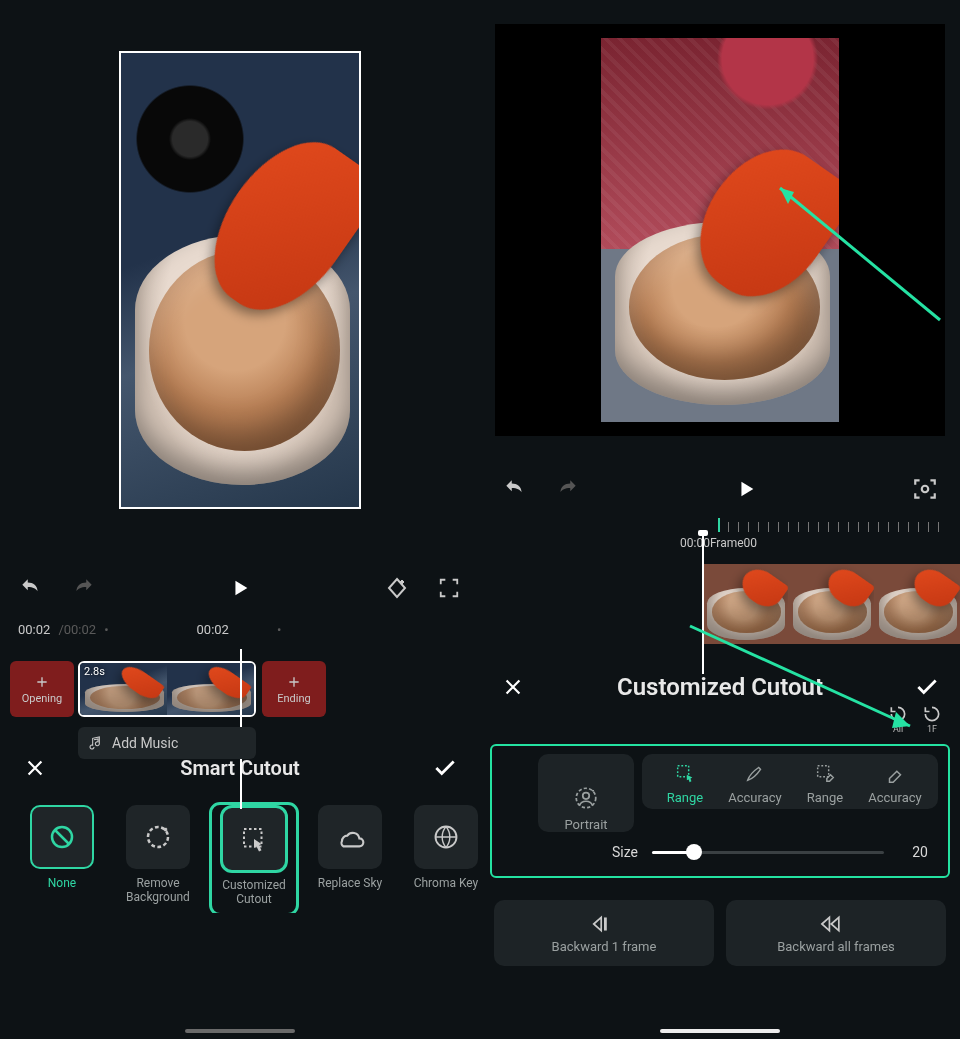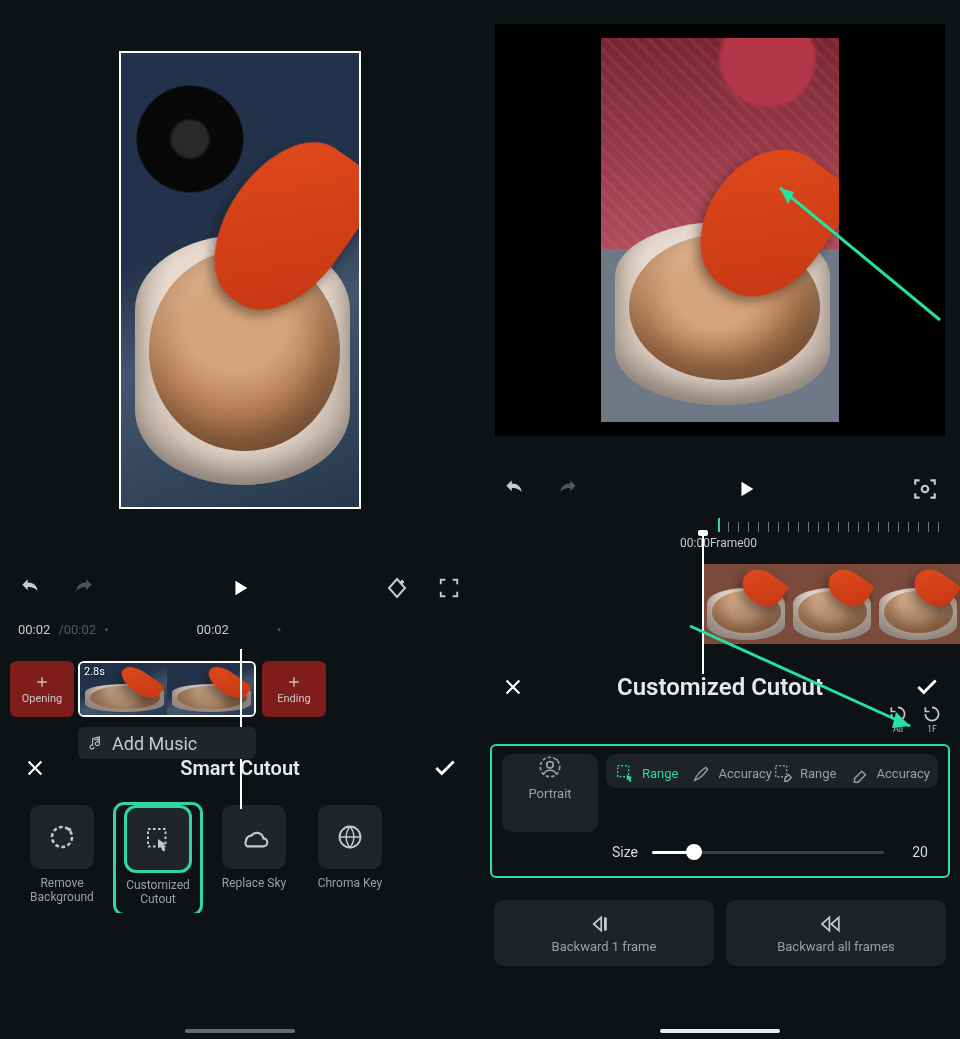--- a/index.html
+++ b/index.html
@@ -58,21 +58,21 @@
   .time-sub { color:#5a5a5a; }
   .time-dot { color:#5a5a5a; }
   .timeline { position:relative; height:100px; margin-top:12px; }
   .tl-clip { position:absolute; top:12px; left:78px; width:178px; height:56px; border:2px solid #fff; border-radius:6px; overflow:hidden; display:flex;justify-content:space-between; }
   .tl-clip .thumb { flex:1; }
   .tl-clip .dur { position:absolute; top:2px; left:4px; font-size:11px; color:#fff; text-shadow:0 0 4px #000; }
   .tl-side { position:absolute; top:12px; height:56px; width:64px; background:#7f1d1d; border-radius:6px; display:flex; flex-direction:column; align-items:center; justify-content:center; gap:2px; font-size:11px; color:#c9c9c9; cursor:pointer; }
   .tl-open { left:10px; }
   .tl-end { left:262px; }
   .tl-playhead { position:absolute; top:0; left:240px; width:2px; height:160px; background:#fff; }
-  .addmusic { position:absolute; top:78px; left:78px; width:178px; height:32px; background:#1f2528; border-radius:6px; display:flex; align-items:center; gap:8px; padding:11px 10px; font-size:18px; color:#c9c9c9; cursor:pointer; }
+  .addmusic { position:absolute; top:78px; left:78px; width:178px; height:32px; background:#1f2528; border-radius:6px; display:flex; align-items:center; gap:8px; padding:11px 10px; font-size:14px; color:#c9c9c9; cursor:pointer; }
 
   .panel-header { display:flex; align-items:center; justify-content:space-between; padding:4px 20px 8px 20px; }
   .panel-title { font-size:20px; font-weight:600; }
   .close-x, .check-ic { width:30px; height:30px; display:flex; align-items:center; justify-content:center; color:#fff; cursor:pointer; }
 
   .tools-row { display:flex; gap:12px; padding:14px 20px 0 20px; overflow:hidden; }
   .tool { width:84px; display:flex; flex-direction:column; align-items:center; gap:8px; cursor:pointer; flex-shrink:0; }
   .tool .tile { width:64px; height:64px; background:#1f2528; border-radius:10px; display:flex; align-items:center; justify-content:center; color:#c9c9c9; }
   .tool.active .tile { border:2px solid #2fd6a3; color:#2fd6a3; }
   .tool.highlight .tile { outline:3px solid #2fd6a3; outline-offset:-1px; }
@@ -110,23 +110,23 @@
   .thumbs .strip .t { flex:1; }
   .thumbs .playhead { position:absolute; left:222px; top:-30px; width:2px; height:140px; background:#fff; }
   .thumbs .playhead:before { content:""; position:absolute; top:-4px; left:-4px; width:10px; height:6px; background:#fff; border-radius:2px; }
 
   .cc-header { display:flex; align-items:center; justify-content:space-between; padding:8px 18px 2px 18px; }
   .mini-icons { display:flex; gap:14px; padding:0 18px 6px; justify-content:flex-end; }
   .mini { display:flex; flex-direction:column; align-items:center; font-size:9px; color:#b9b9b9; cursor:pointer; }
 
   .mode-box { margin:4px 10px 0 10px; border:2px solid #24e2a1; border-radius:6px; padding:8px 10px 14px 10px; }
   .mode-row { display:flex; align-items:flex-start; gap:8px; }
-  .portrait { width:96px; height:78px; background:#1d2326; border-radius:10px; display:flex; flex-direction:column; align-items:center; justify-content:flex-start; gap:6px; color:#9aa0a0; font-size:13px; cursor:pointer; }
+  .portrait { width:96px; height:78px; background:#1d2326; border-radius:10px; display:flex; flex-direction:column; align-items:center; justify-content:flex-end; gap:6px; color:#9aa0a0; font-size:13px; cursor:pointer;margin-left:36px; }
   .tab-group { flex:1; background:#1d2326; border-radius:10px; padding:8px 8px 4px 8px; display:flex; }
-  .tab { flex:1; display:flex; flex-direction:row; align-items:center; gap:6px; font-size:13px; color:#9aa0a0; cursor:pointer; }
+  .tab { flex:1; display:flex; flex-direction:column; align-items:center; gap:6px; font-size:13px; color:#9aa0a0; cursor:pointer; }
   .tab.active { color:#2fd6a3; }
   .size-row { display:flex; align-items:center; gap:14px; padding:10px 10px 0 110px; font-size:14px; }
   .size-label { color:#d8d8d8; }
   .slider { position:relative; flex:1; height:20px; }
   .slider .track { position:absolute; left:0; right:0; top:9px; height:3px; background:#3a4043; border-radius:2px; }
   .slider .fill { position:absolute; left:0; width:18%; top:9px; height:3px; background:#fff; border-radius:2px; }
   .slider .knob { position:absolute; left:18%; top:2px; width:16px; height:16px; background:#fff; border-radius:50%; transform:translateX(-50%); cursor:pointer; }
   .size-val { width:30px; text-align:right; color:#d8d8d8; }
 
   .frame-row { display:flex; gap:12px; padding:22px 14px 0 14px; }
@@ -242,20 +242,29 @@
     </div>
     <div class="panel-title">Smart Cutout</div>
     <div class="check-ic">
       <svg width="26" height="26" viewBox="0 0 24 24">
           <path d="M4 12l5 5L20 6" fill="none" stroke="#fff" stroke-width="2.6"></path>
         </svg>
     </div>
   </div>
 
   <div class="tools-row">
+    <div class="tool active">
+      <div class="tile">
+          <svg width="30" height="30" viewBox="0 0 24 24">
+            <circle cx="12" cy="12" r="8" fill="none" stroke="currentColor" stroke-width="2"></circle>
+            <path d="M6 6l12 12" stroke="currentColor" stroke-width="2"></path>
+          </svg>
+        </div>
+      <div class="tlabel">None</div>
+    </div>
     <div class="tool">
       <div class="tile">
           <svg width="30" height="30" viewBox="0 0 24 24">
             <circle cx="12" cy="12" r="8" fill="none" stroke="currentColor" stroke-width="2" stroke-dasharray="3 2"></circle>
             <path d="M17 5l2 2M19 5l-2 2" stroke="currentColor" stroke-width="1.6"></path>
           </svg>
         </div>
       <div class="tlabel"><span>Remove</span><br><span>Background</span></div>
     </div>
     <div class="tool highlight">

